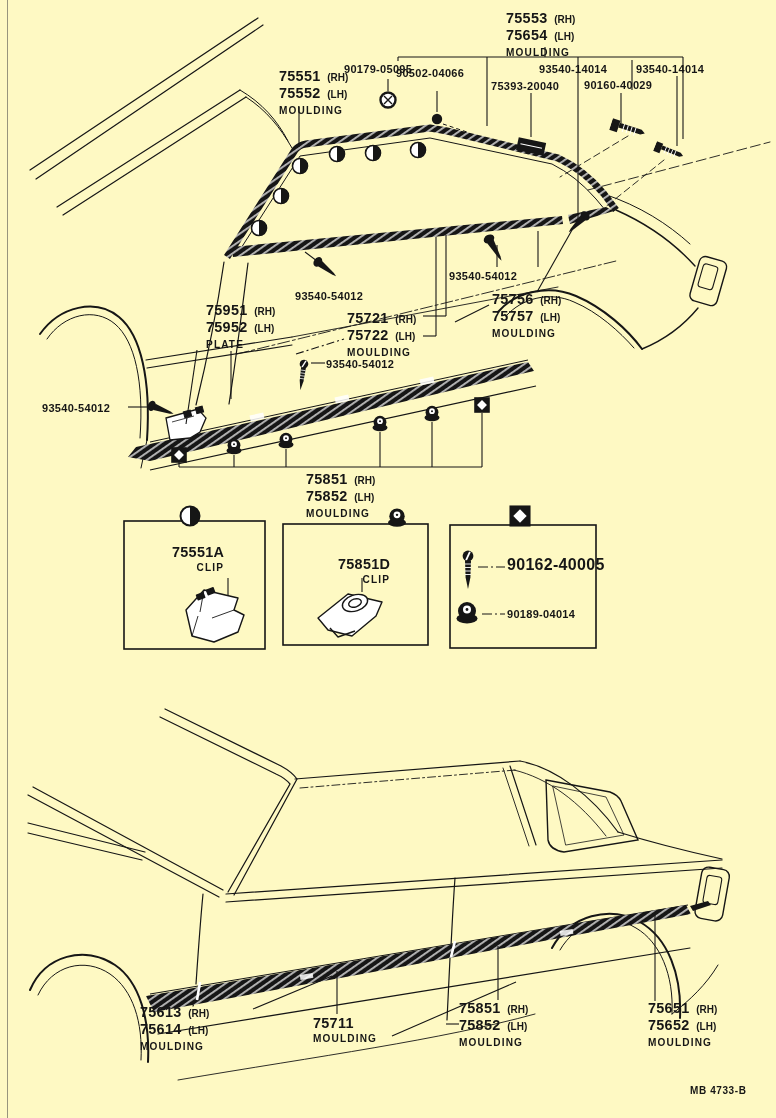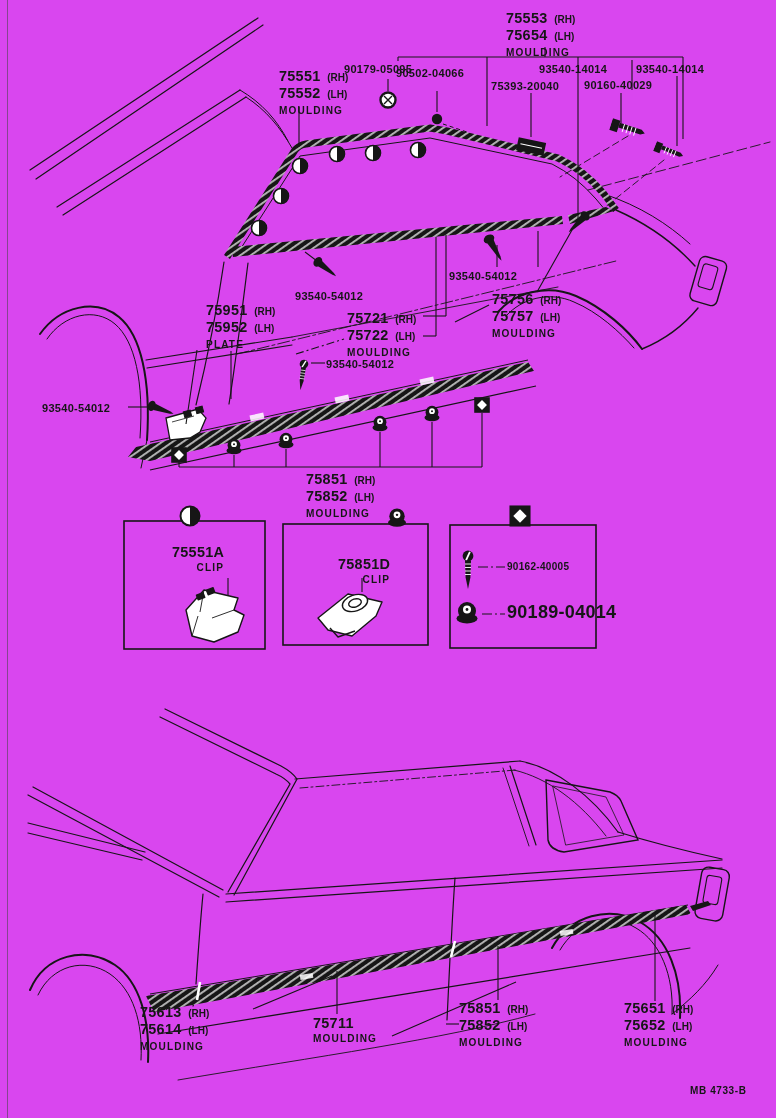--- a/index.html
+++ b/index.html
@@ -1,16 +1,16 @@
 <!DOCTYPE html>
 <html><head>
 <meta charset="utf-8">
 <style>
   html,body{margin:0;padding:0;background:#e8e8e8;}
-  #page{position:relative;width:776px;height:1118px;background:#d946ef;overflow:hidden;
+  #page{position:relative;width:776px;height:1118px;background:#fef9c3;overflow:hidden;
         font-family:"Liberation Sans","DejaVu Sans",sans-serif;color:#161616;}
   #art{position:absolute;left:0;top:0;}
   .plabel{position:absolute;line-height:15px;white-space:nowrap;}
   .prow{display:flex;align-items:baseline;gap:5px;}
   .num{font-size:15px;font-weight:700;letter-spacing:.3px;transform:scaleX(.96);transform-origin:left;}
   .side{font-size:10px;font-weight:700;}
   .word{font-size:10.5px;font-weight:700;letter-spacing:1.2px;margin-top:1px;transform:scaleX(.96);transform-origin:left;}
   .solo .num{font-size:11px;}
   .boxlabel{text-align:right;}
   .edge{position:absolute;left:7px;top:0;width:1px;height:1118px;background:#444;opacity:.55;}
@@ -380,22 +380,22 @@
         <span class="num">75551A</span>
       </div>
   <div class="word">CLIP</div>
 </div>
 <div class="plabel boxlabel" style="left:338px;top:556px">
   <div class="prow">
         <span class="num">75851D</span>
       </div>
   <div class="word">CLIP</div>
 </div>
-<div class="plabel solo" style="left:507px;top:557px"><span class="num" style="font-size:10px">90162-40005</span></div>
-<div class="plabel solo" style="left:507px;top:605px"><span class="num" style="font-size:18px">90189-04014</span></div>
+<div class="plabel solo" style="left:507px;top:557px"><span class="num" style="font-size:16px">90162-40005</span></div>
+<div class="plabel solo" style="left:507px;top:605px"><span class="num" style="font-size:11px">90189-04014</span></div>
 
 <div class="plabel" style="left:140px;top:1004px">
   <div class="prow">
         <span class="num">75613</span>
         <span class="side">(RH)</span>
       </div>
   <div class="prow">
         <span class="num">75614</span>
         <span class="side">(LH)</span>
       </div>
@@ -411,21 +411,21 @@
   <div class="prow">
         <span class="num">75851</span>
         <span class="side">(RH)</span>
       </div>
   <div class="prow">
         <span class="num">75852</span>
         <span class="side">(LH)</span>
       </div>
   <div class="word">MOULDING</div>
 </div>
-<div class="plabel" style="left:624px;top:1000px">
+<div class="plabel" style="left:648px;top:1000px">
   <div class="prow">
         <span class="num">75651</span>
         <span class="side">(RH)</span>
       </div>
   <div class="prow">
         <span class="num">75652</span>
         <span class="side">(LH)</span>
       </div>
   <div class="word">MOULDING</div>
 </div>

